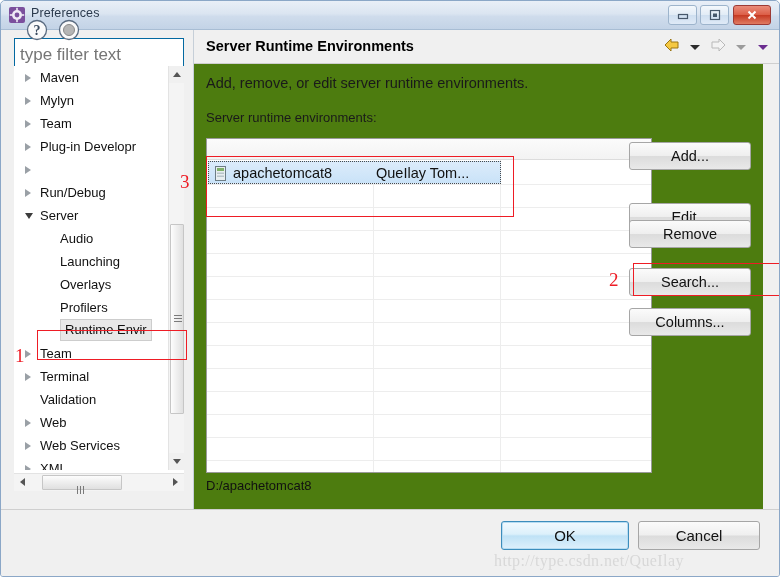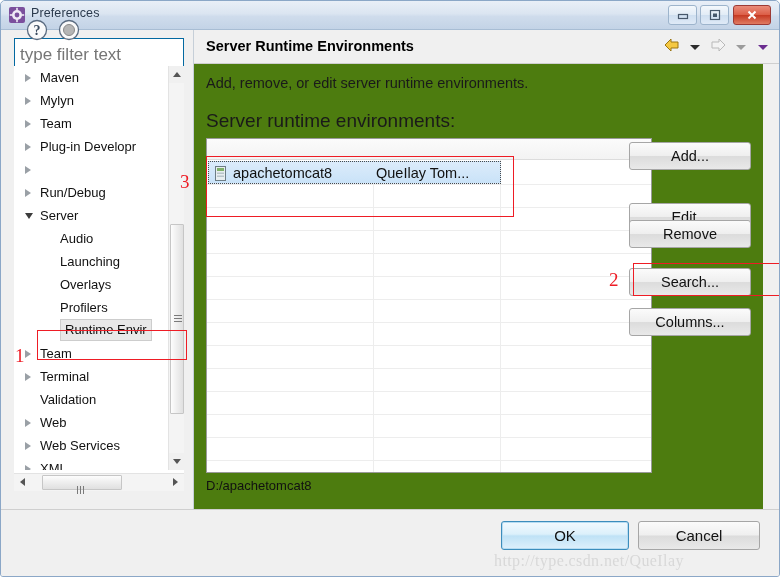--- a/index.html
+++ b/index.html
@@ -171,21 +171,21 @@
   }
   .nav-caret.purple { border-top-color: #6b2d8f; }
   .nav-caret.gray { border-top-color: #9b9b9b; }
 
   #desc1 {
     position: absolute; left: 12px; top: 45px;
     font-size: 14.5px; color: #1a1a1a;
   }
   #desc2 {
     position: absolute; left: 12px; top: 80px;
-    font-size: 19px; color: #1a1a1a;
+    font-size: 13px; color: #1a1a1a;
   }
 
   
   #table-wrap {
     position: absolute; left: 12px; top: 108px; width: 446px; height: 335px;
     background: #fff; border: 1px solid #9a9a9a;
   }
   #table-header {
     position: absolute; left: 0; top: 0; width: 444px; height: 21px;
     background: linear-gradient(to bottom, #fbfbfb 0%, #f3f3f3 100%);

